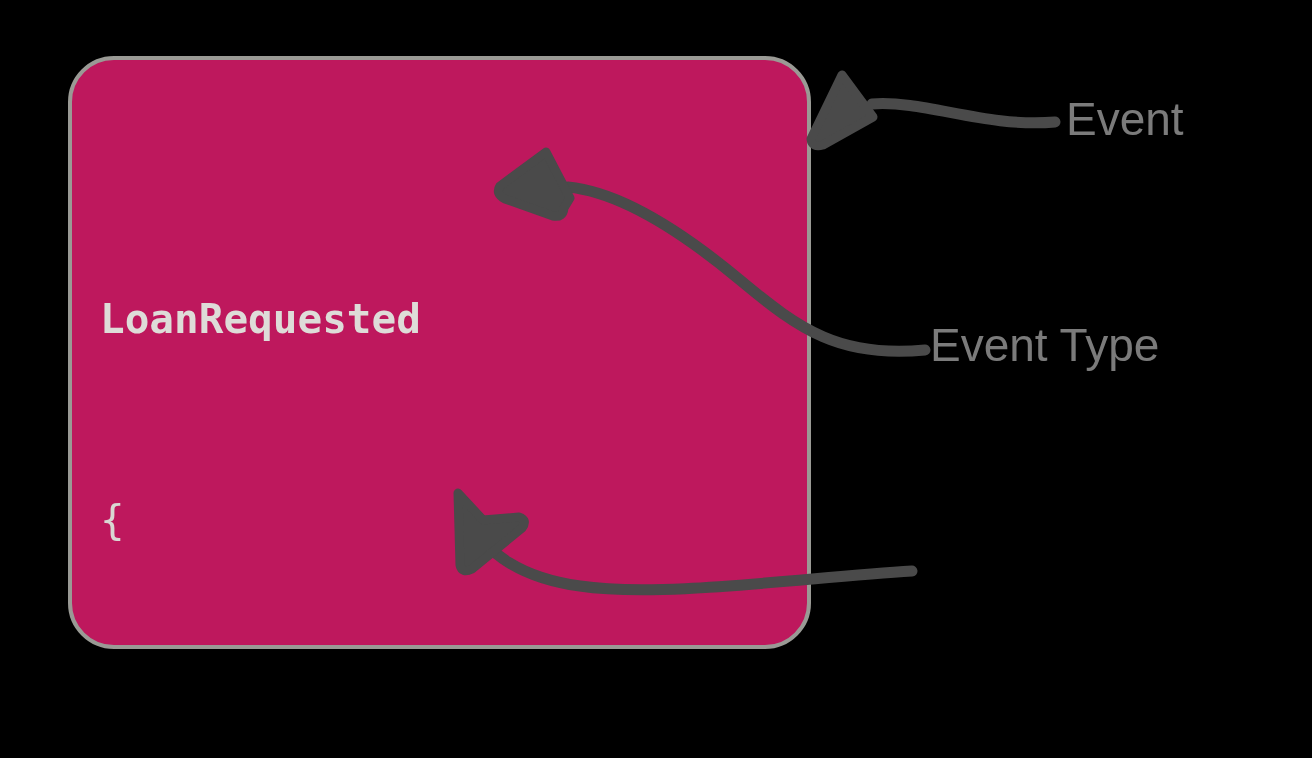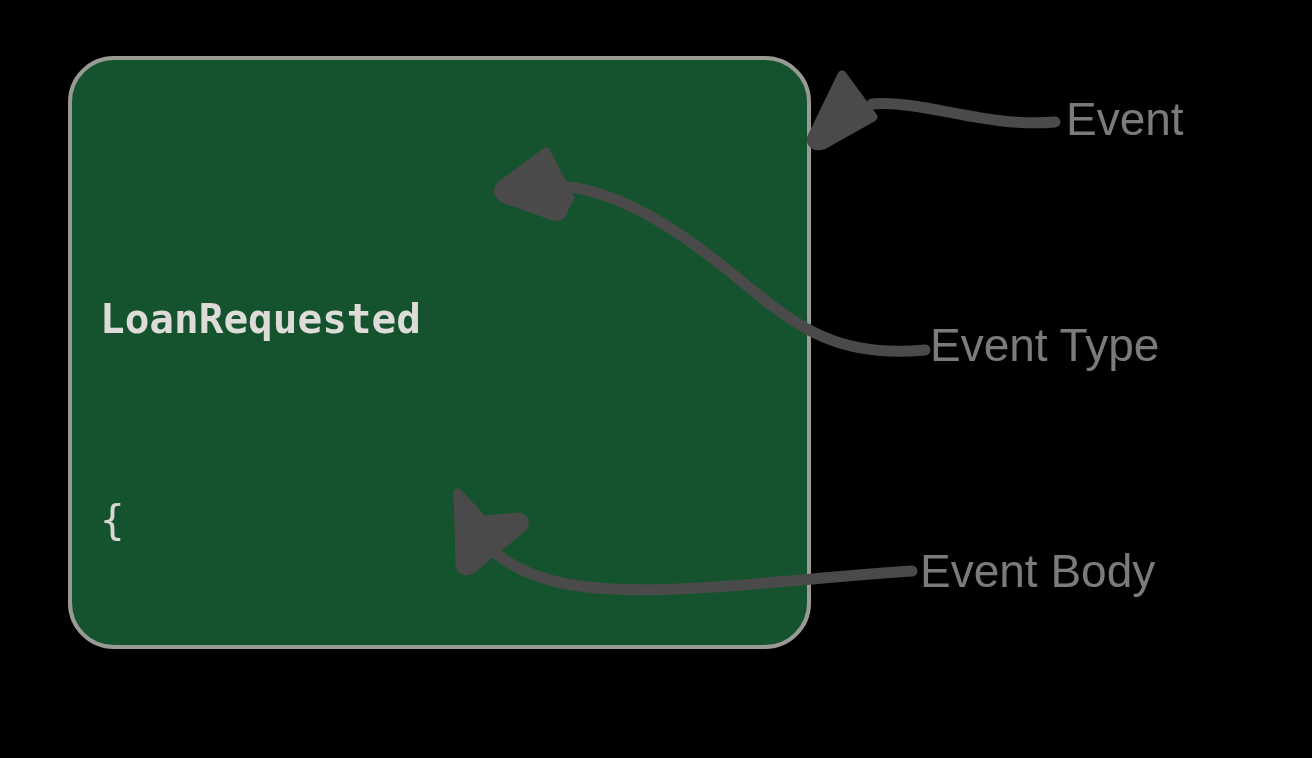--- a/index.html
+++ b/index.html
@@ -22,21 +22,21 @@
     background: #000000;
   }
   
   .event-card {
     position: absolute;
     left: 68px;
     top: 56px;
     width: 743px;
     height: 593px;
     box-sizing: border-box;
-    background: #14532d;
+    background: #be185d;
     border: 4px solid #9a9a95;
     border-radius: 46px;
     z-index: 1;
   }
   .code-block {
     position: absolute;
     left: 28px;
     top: 92px;
     width: 700px;
     font-family: "DejaVu Sans Mono", "Liberation Mono", monospace;
@@ -107,15 +107,14 @@
     <g>
       <path d="M 912 571 C 800 578, 660 598, 580 586 C 520 578, 486 552, 472 524" fill="none" stroke="#4a4a4a" stroke-width="11" stroke-linecap="round"></path>
       <path d="M 483 520 L 458 493 L 460 565 Q 462 574, 472 569 L 522 528 Q 528 520, 519 517 Z" fill="#4a4a4a" stroke="#4a4a4a" stroke-width="9" stroke-linejoin="round"></path>
     </g>
   </svg>
 
   <div class="callout-label" id="label-event-type">Event Type</div>
 
   <div class="callout-label" id="label-event">Event</div>
 
-  <div class="callout-label" id="label-event-body">Event Body</div>
 
 </div>
 
 </body></html>

